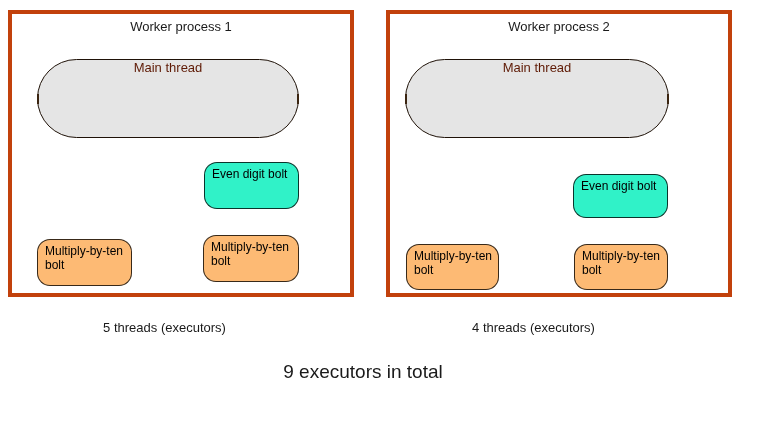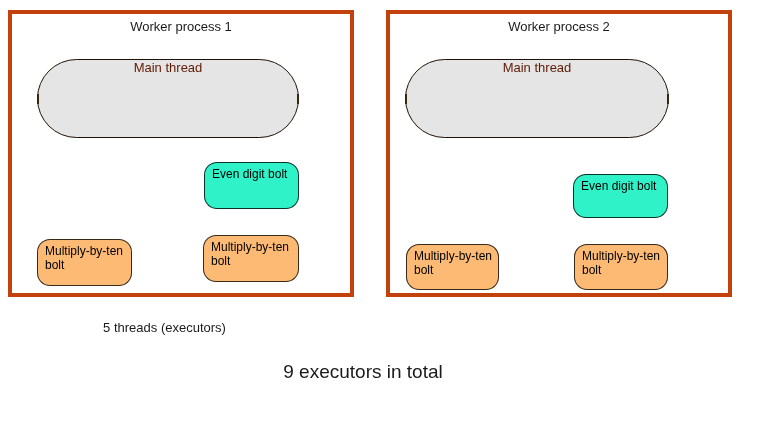--- a/index.html
+++ b/index.html
@@ -86,16 +86,17 @@
       <span>Multiply-by-ten bolt</span>
     </div>
 
     <div class="node multiply-bolt" style="left:184px;top:230px;width:94px;height:46px;">
       <span>Multiply-by-ten bolt</span>
     </div>
   </section>
 
   <div class="caption" style="left:8px;">5 threads (executors)</div>
 
+  <div class="caption" style="left:377px;">4 threads (executors)</div>
 
   <div class="total-caption">9 executors in total</div>
 
 </div>
 
 </body></html>

